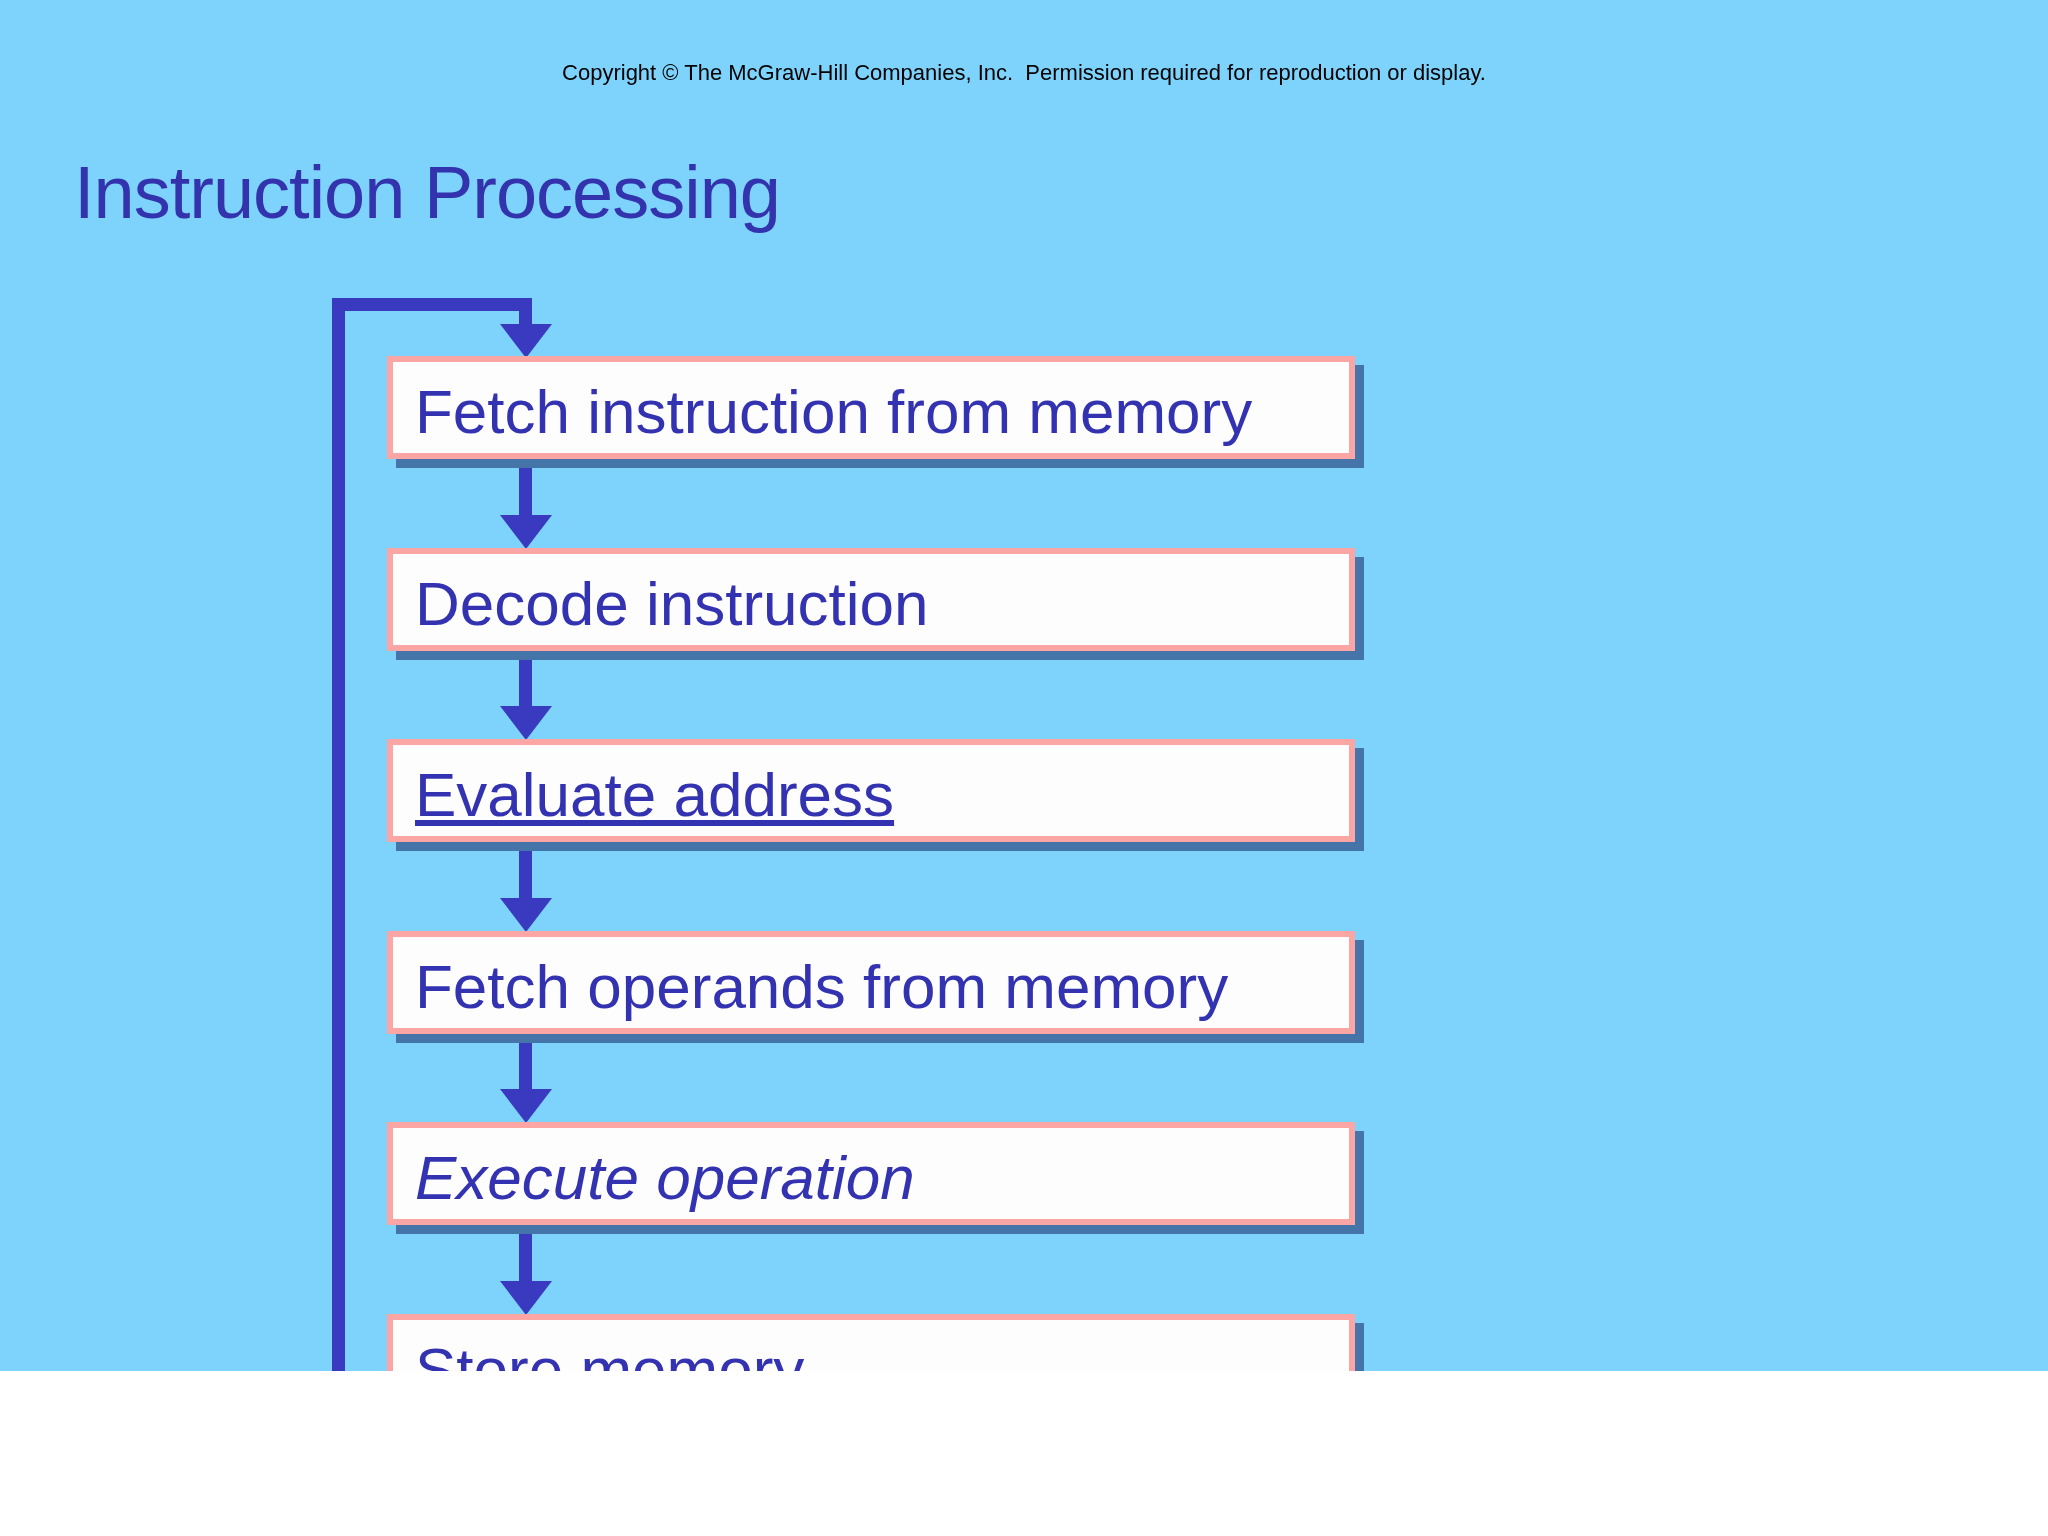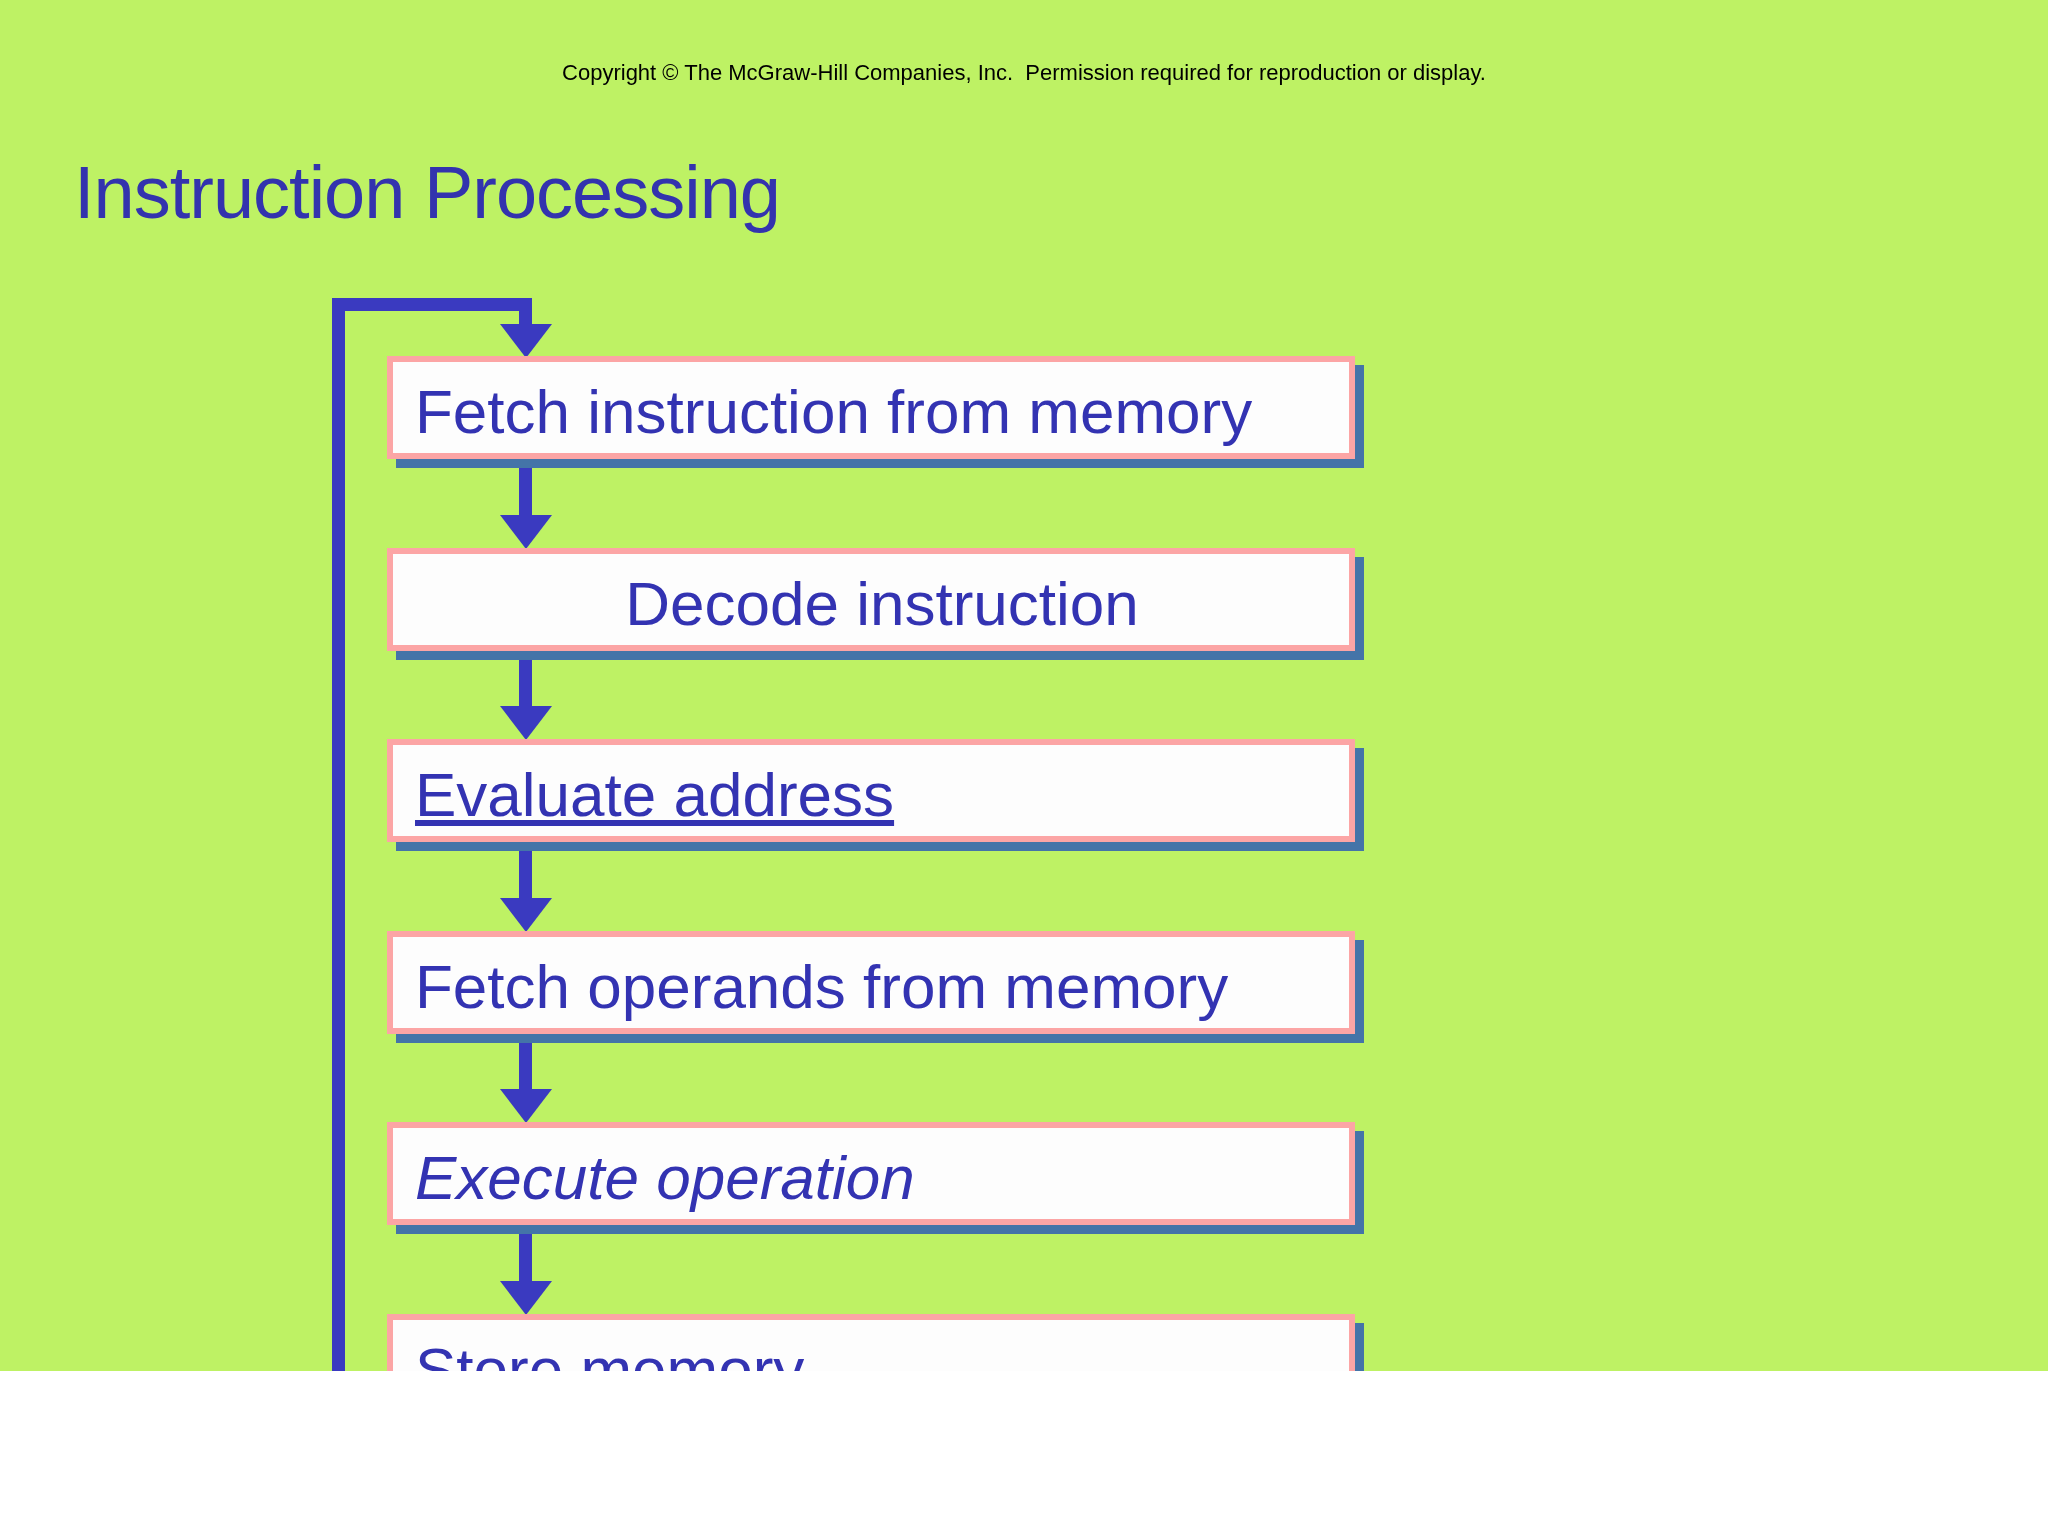--- a/index.html
+++ b/index.html
@@ -5,21 +5,21 @@
   html, body {
     margin: 0;
     padding: 0;
     background: #ffffff;
     font-family: "Liberation Sans", sans-serif;
   }
   #slide {
     position: relative;
     width: 2048px;
     height: 1371px;
-    background: #bef264;
+    background: #7dd3fc;
     overflow: hidden;
   }
 
   
   .copyright {
     position: absolute;
     top: 60px;
     left: 0;
     width: 2048px;
     text-align: center;
@@ -51,21 +51,21 @@
     box-shadow: 9px 9px 0 #4474a8;
     z-index: 2;
     font-size: 62px;
     line-height: 99px;
     color: #3333b2;
     padding-left: 22px;
     white-space: nowrap;
     overflow: hidden;
   }
   .s0 { top: 356px; }
-  .s1 { top: 548px; text-align: center; }
+  .s1 { top: 548px; }
   .s2 { top: 739px; text-decoration: underline; }
   .s3 { top: 931px; }
   .s4 { top: 1122px; font-style: italic; }
   .s5 { top: 1314px; }
 
   
   .shaft {
     position: absolute;
     left: 519px;
     width: 13px;

